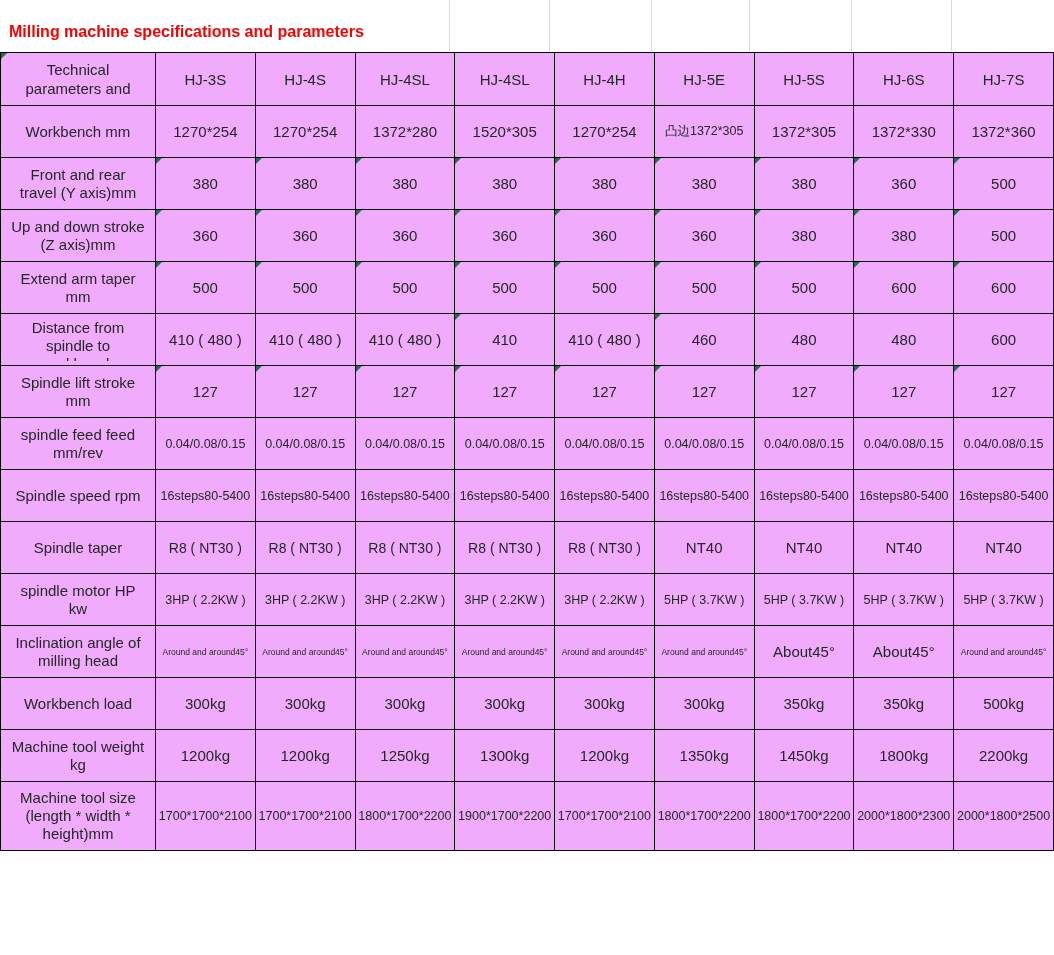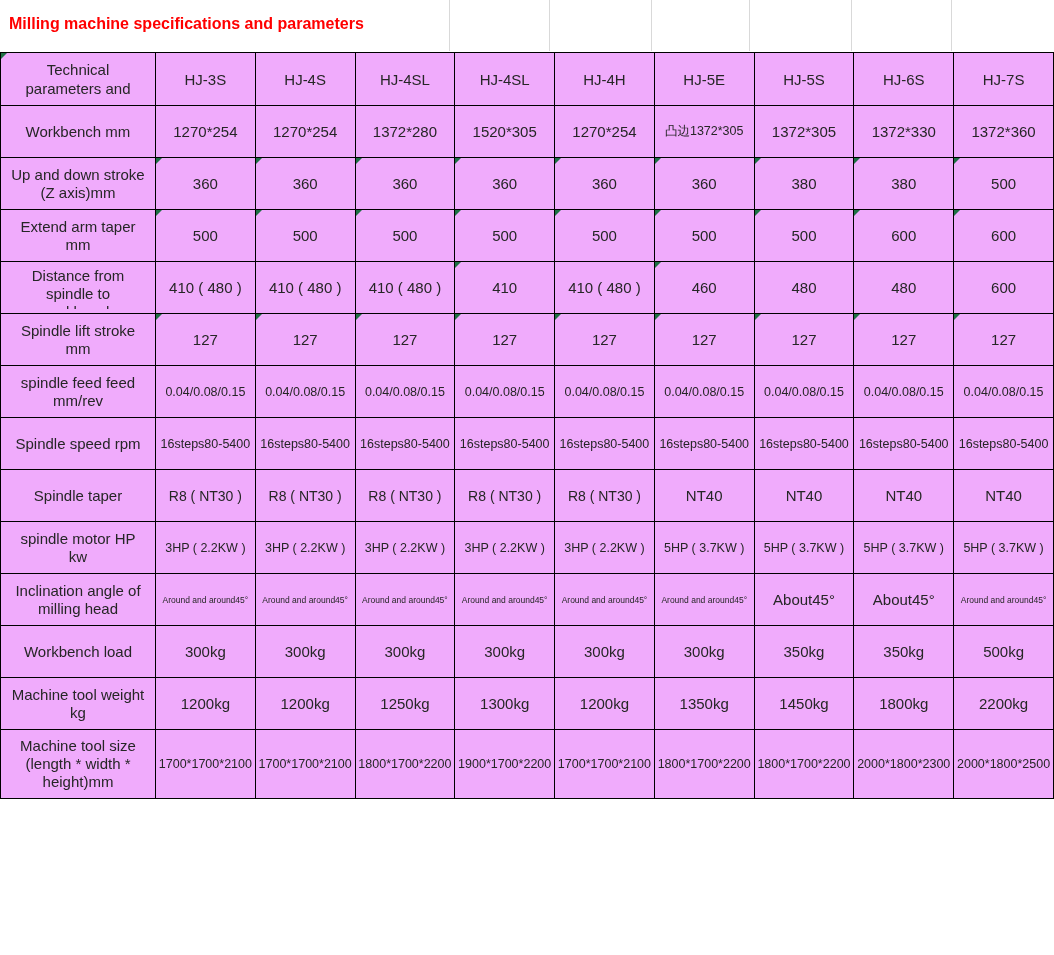--- a/index.html
+++ b/index.html
@@ -13,21 +13,21 @@
   html,body{margin:0;padding:0;}
   body{
     width:1054px;height:955px;background:#ffffff;
     font-family:"Liberation Sans","DejaVu Sans",sans-serif;
     color:var(--text-dark);
     overflow:hidden;
   }
   
   .title-area{position:relative;height:52px;width:1054px;background:#ffffff;}
   .title-text{
-    position:absolute;left:9px;top:15px;
+    position:absolute;left:9px;top:23px;
     font-size:16px;font-weight:bold;color:var(--title-red);
     letter-spacing:0px;white-space:nowrap;
   }
   .vline{position:absolute;top:0;width:1px;height:51px;background:var(--faint-grid);}
   .vline.g1{left:449px;} .vline.g2{left:549px;} .vline.g3{left:651px;}
   .vline.g4{left:749px;} .vline.g5{left:851px;} .vline.g6{left:951px;}
   
   table.spec{
     border-collapse:collapse;table-layout:fixed;width:1054px;
     background:#f0abfc;
@@ -114,20 +114,34 @@
         <td class="v-normal">1372*280</td>
         <td class="v-normal">1520*305</td>
         <td class="v-normal">1270*254</td>
         <td class="v-sm">凸边1372*305</td>
         <td class="v-normal">1372*305</td>
         <td class="v-normal">1372*330</td>
         <td class="v-normal">1372*360</td>
       </tr>
       <tr>
         <th>
+          <div class="labwrap">Front and rear travel (Y axis)mm</div>
+        </th>
+        <td class="v-normal tri">380</td>
+        <td class="v-normal tri">380</td>
+        <td class="v-normal tri">380</td>
+        <td class="v-normal tri">380</td>
+        <td class="v-normal tri">380</td>
+        <td class="v-normal tri">380</td>
+        <td class="v-normal tri">380</td>
+        <td class="v-normal tri">360</td>
+        <td class="v-normal tri">500</td>
+      </tr>
+      <tr>
+        <th>
           <div class="labwrap">Up and down stroke (Z axis)mm</div>
         </th>
         <td class="v-normal tri">360</td>
         <td class="v-normal tri">360</td>
         <td class="v-normal tri">360</td>
         <td class="v-normal tri">360</td>
         <td class="v-normal tri">360</td>
         <td class="v-normal tri">360</td>
         <td class="v-normal tri">380</td>
         <td class="v-normal tri">380</td>

